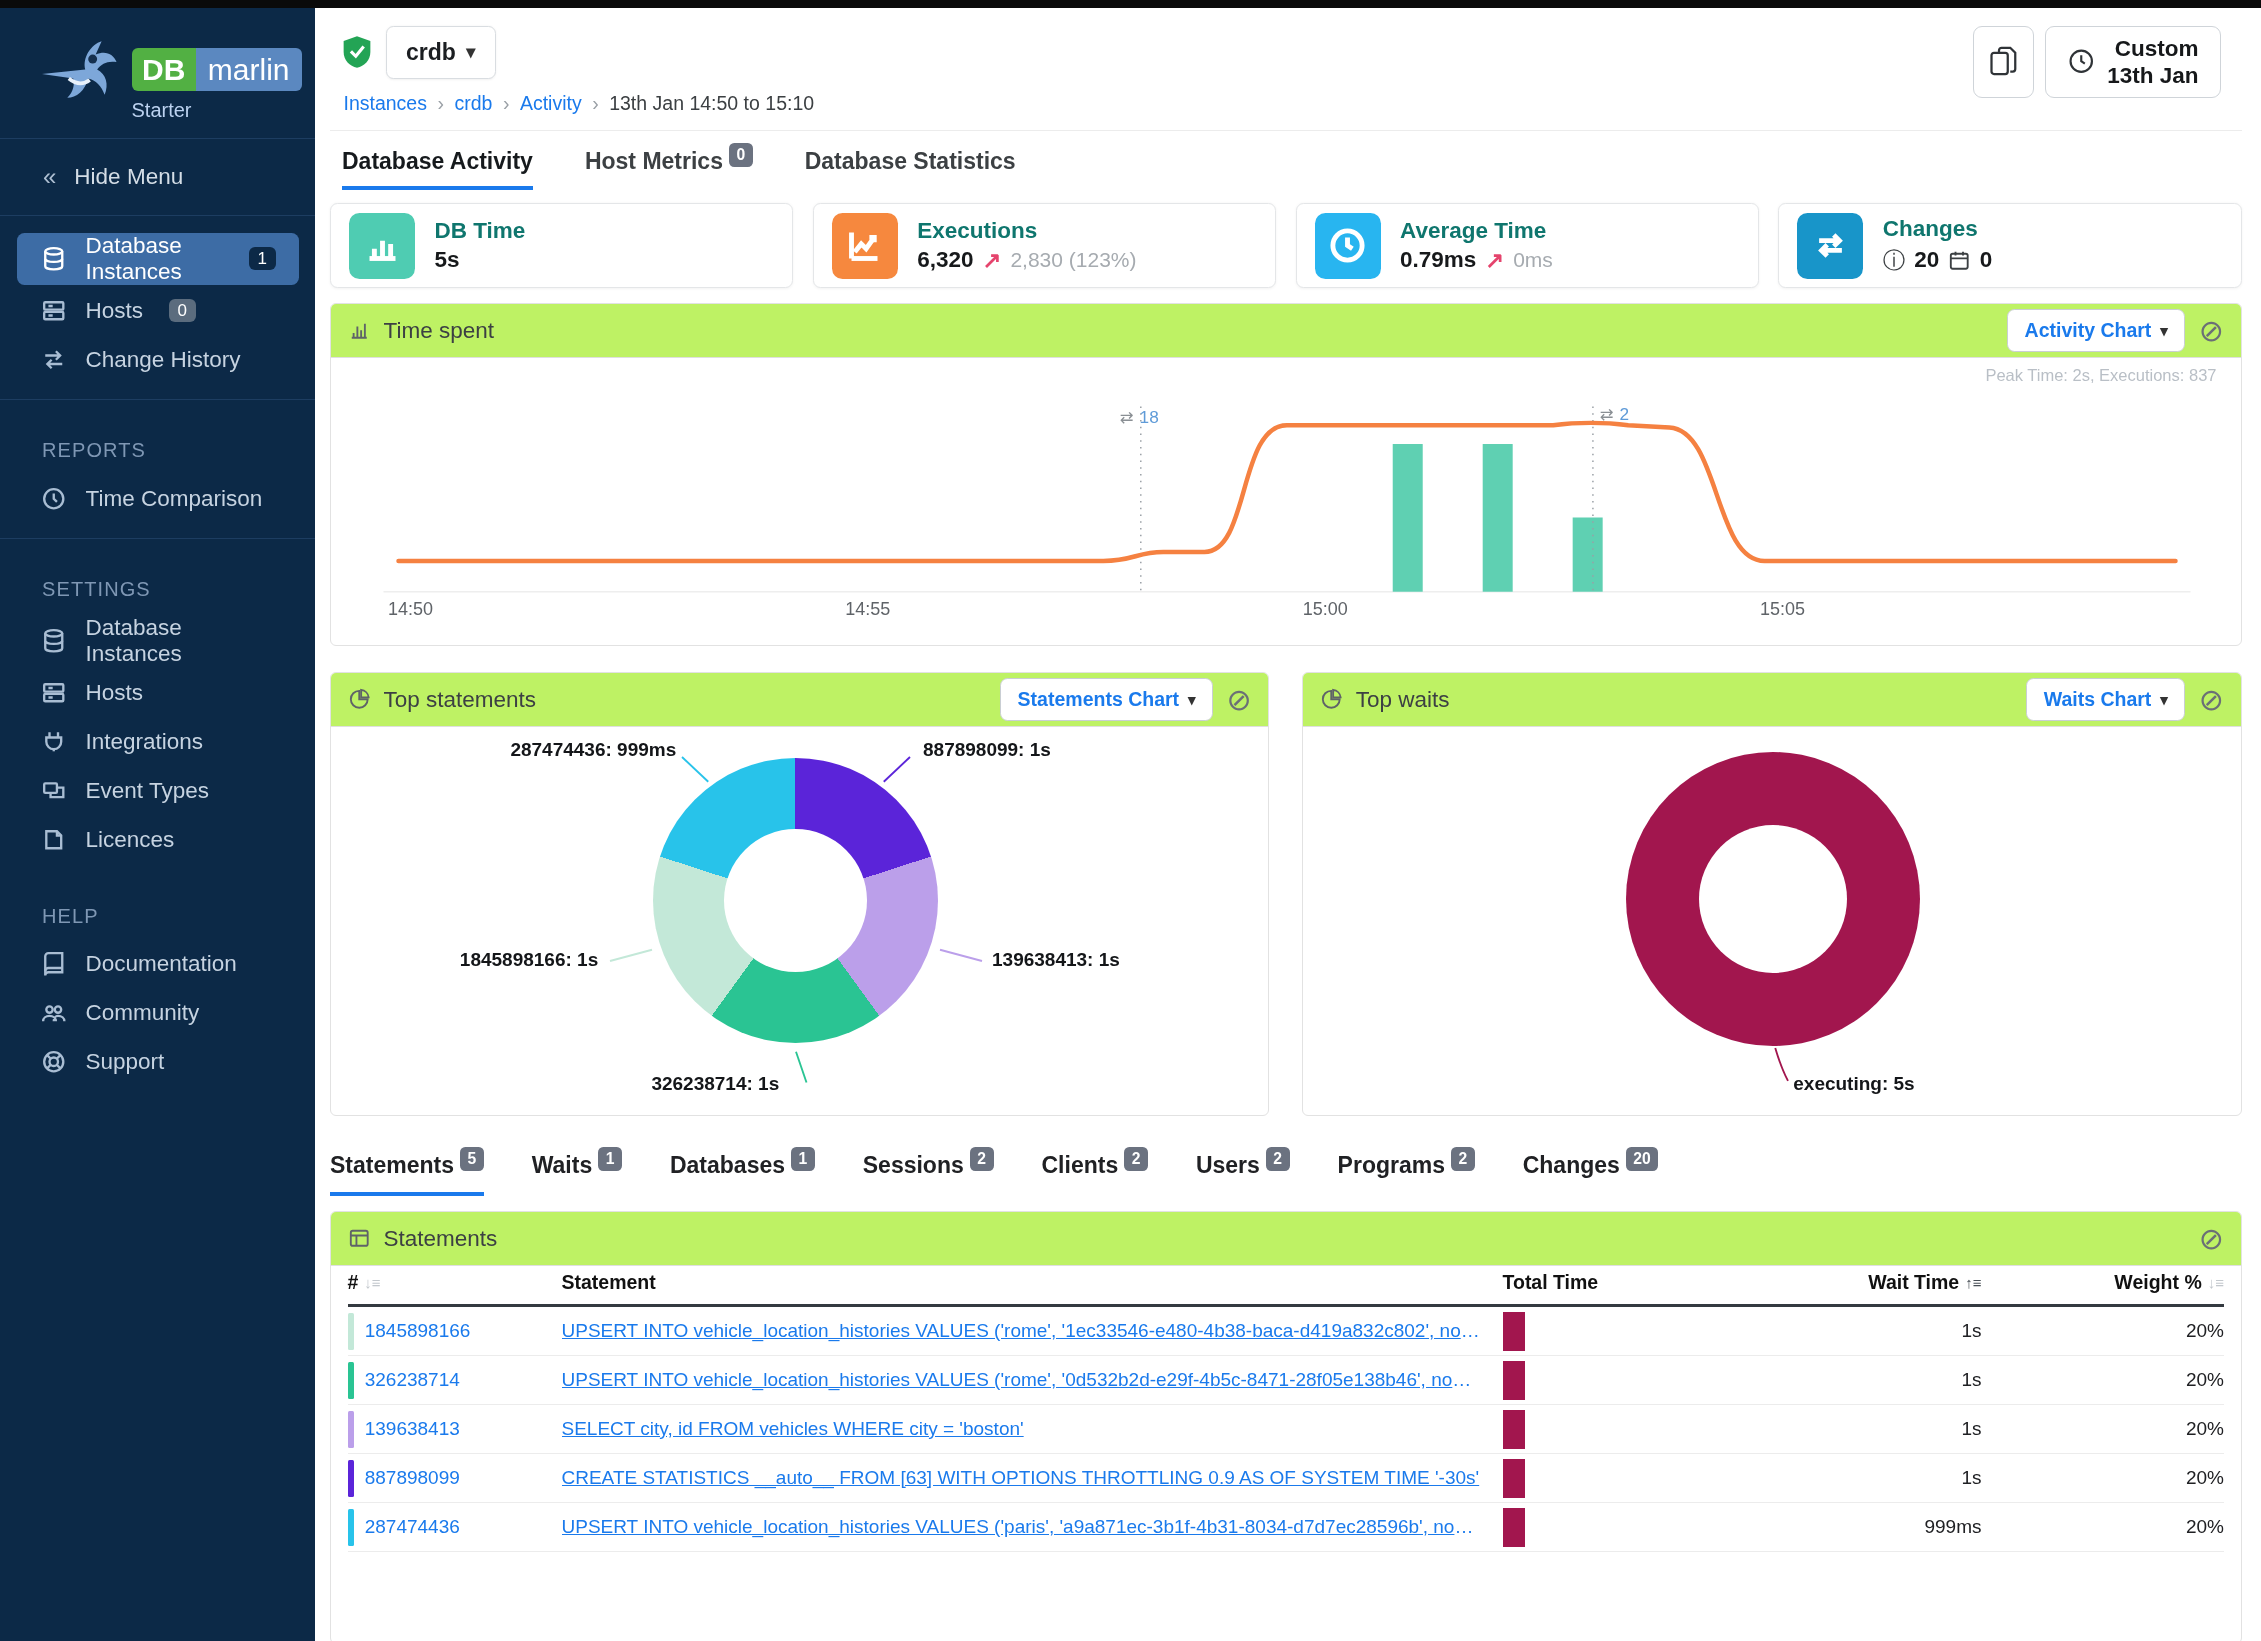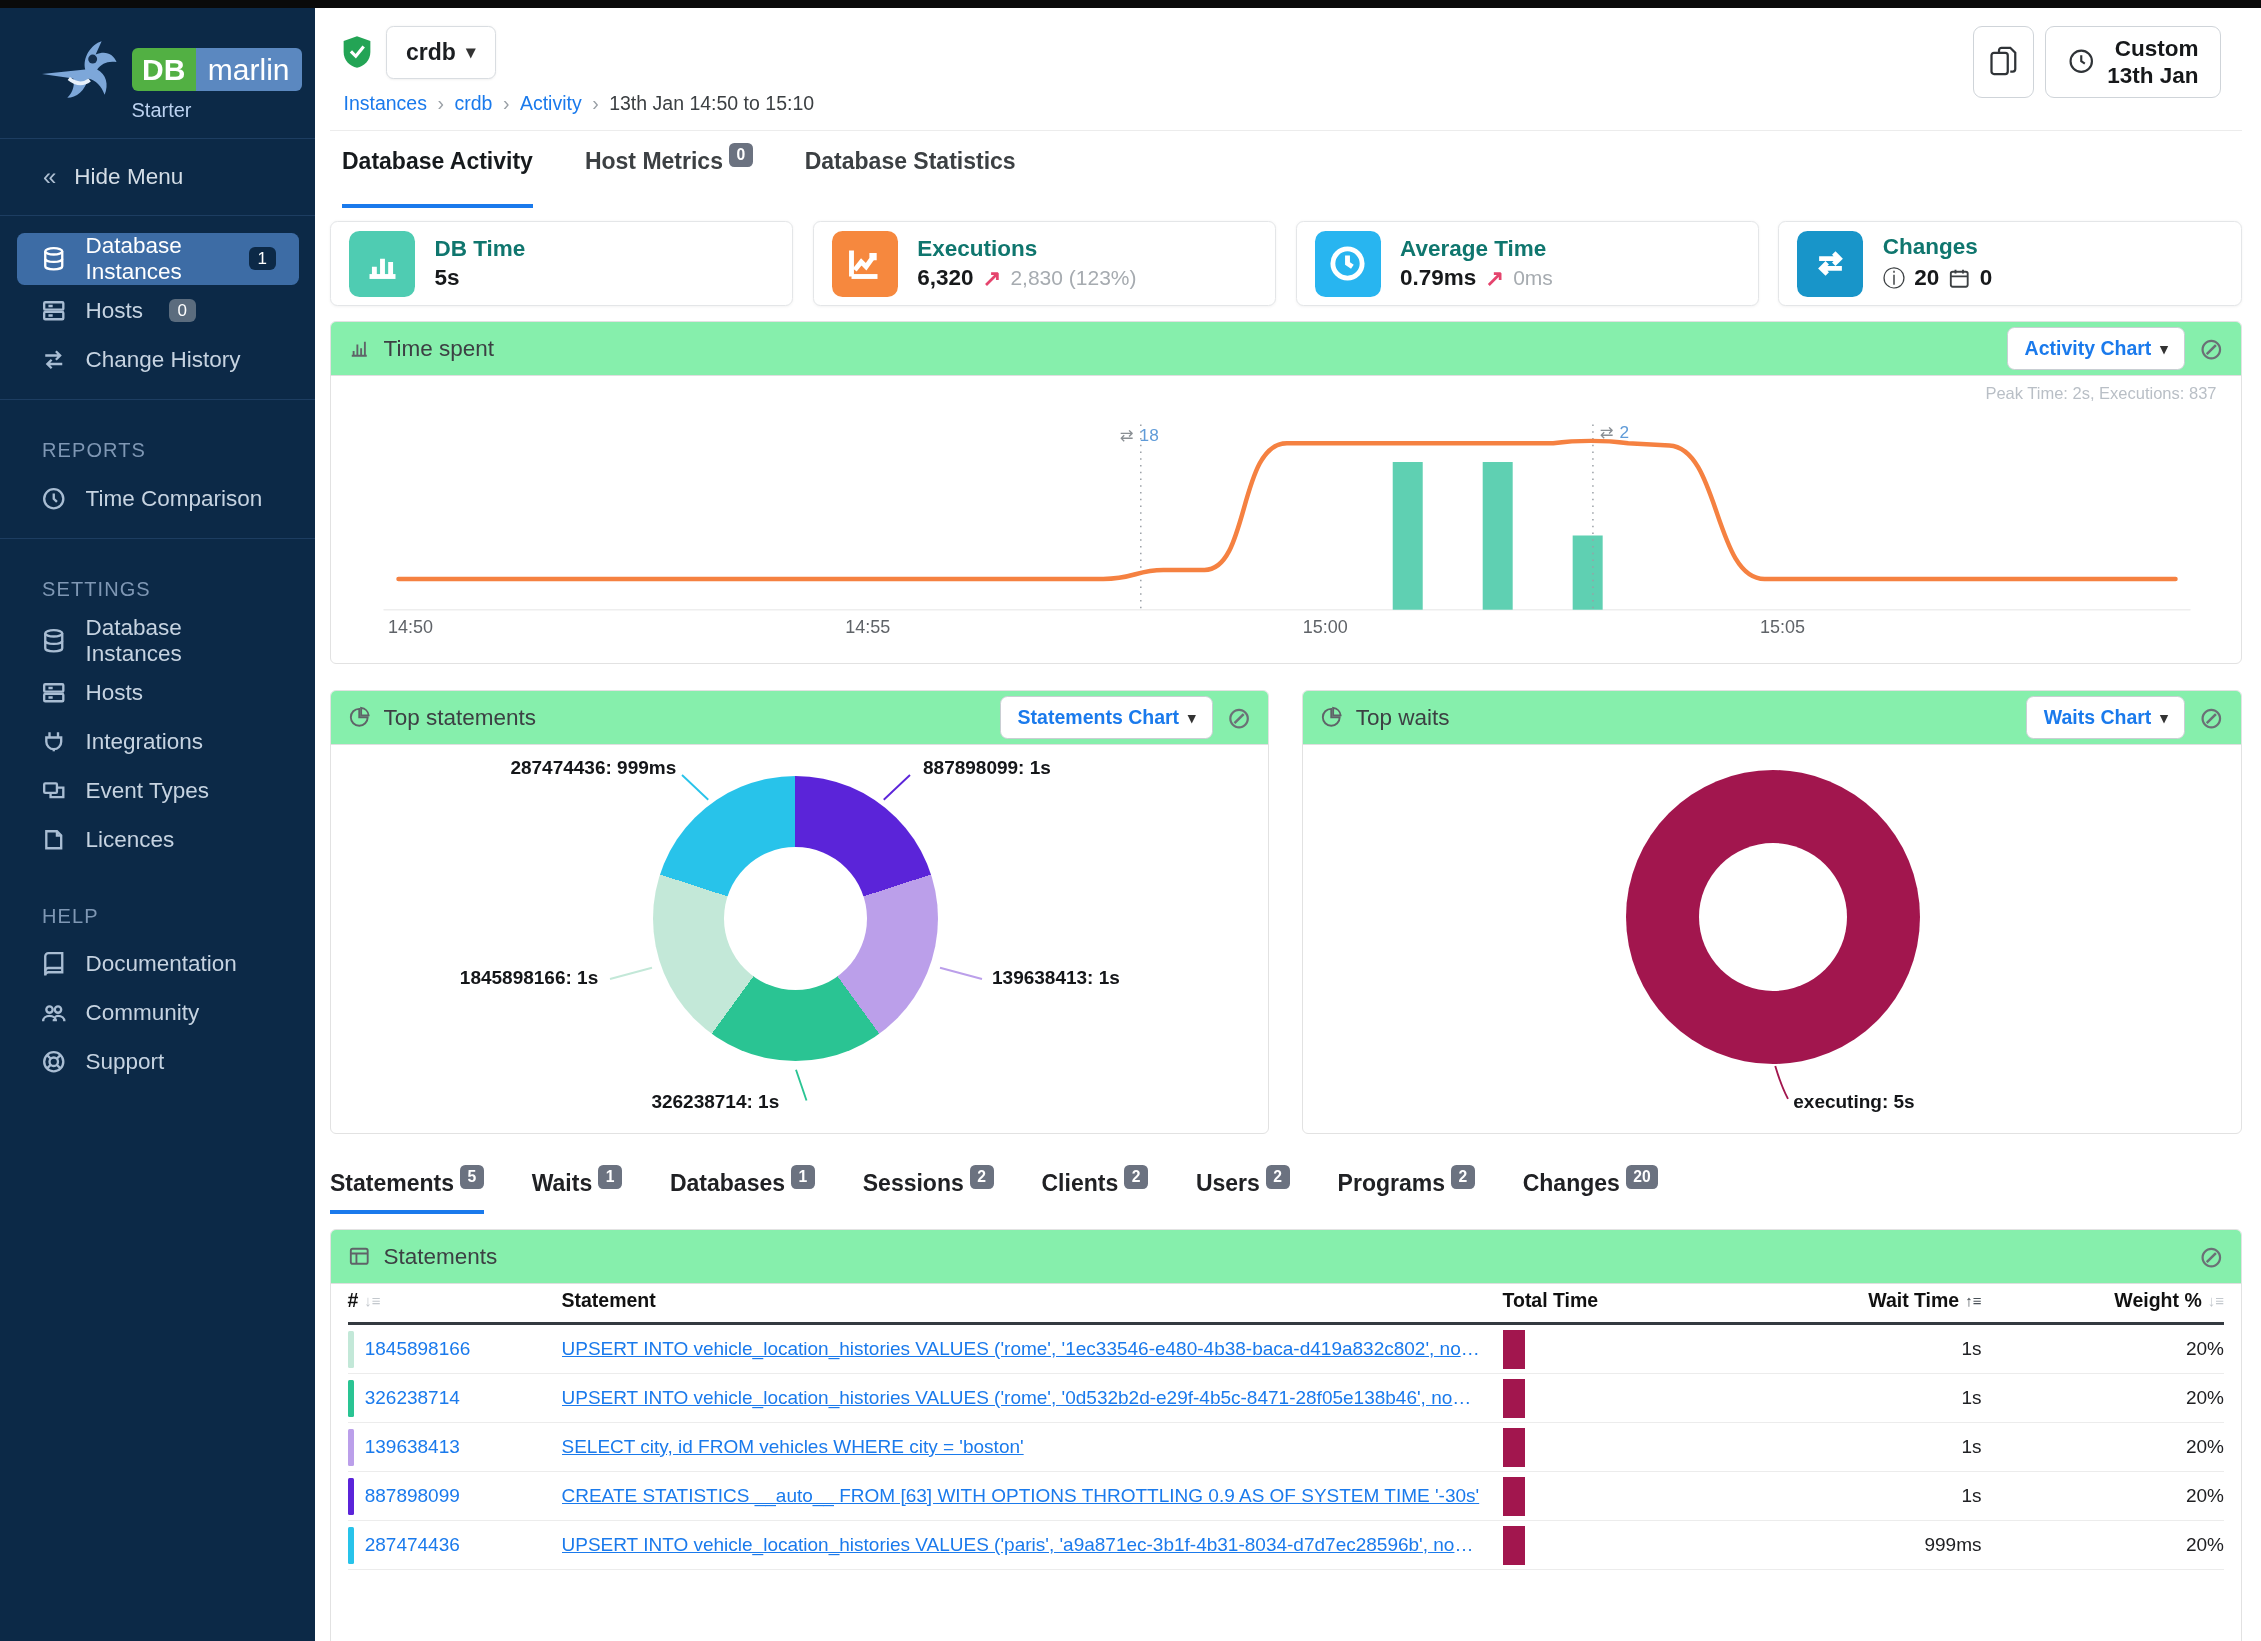--- a/index.html
+++ b/index.html
@@ -40,36 +40,36 @@
   .breadcrumb a { color:#1a7aec; text-decoration:none; cursor:pointer; }
   .crumb-sep { color:#9aa0a6; }
   .crumb-current { color:#3c4043; }
   .topbar-right { position:absolute; right:21px; top:18px; display:flex; gap:10.5px; }
   .icon-btn { width:61px; height:72px; border:0.7px solid #cfd4d9; border-radius:9px; background:#fff; display:flex; align-items:center; justify-content:center; cursor:pointer; }
   .range-btn { height:72px; border:0.7px solid #cfd4d9; border-radius:9px; background:#fff; display:flex; align-items:center; gap:12px; padding:0 21px; cursor:pointer; }
   .range-text { font-size:22.5px; font-weight:bold; color:#16181a; line-height:1.2; text-align:right; }
   .hdr-divider { border-top:0.7px solid #ececec; }
 
   .main-tabs { display:flex; gap:52px; padding:16.5px 0 0 12px; }
-  .main-tab { position:relative; font-size:23px; font-weight:bold; color:#3c4043; padding-bottom:29px; cursor:pointer; }
+  .main-tab { position:relative; font-size:23px; font-weight:bold; color:#3c4043; padding-bottom:11px; cursor:pointer; }
   .main-tab.active { color:#161a1d; border-bottom:4.5px solid #1a7aec; }
   .tab-badge { display:inline-block; transform:translateY(-9px); background:#6b7280; color:#fff; font-size:15.7px; font-weight:bold; border-radius:5.2px; padding:3px 7.5px; margin-left:6px; }
 
   .kpi-row { display:flex; gap:19.5px; margin-top:13.5px; }
   .kpi-card { flex:1; height:85px; border:0.7px solid #e4e6e8; border-radius:7.5px; box-shadow:0 0.7px 3px rgba(0,0,0,.05); display:flex; align-items:center; padding:0 18px; gap:19.5px; background:#fff; }
   .kpi-icon { width:66px; height:66px; border-radius:10.5px; display:flex; align-items:center; justify-content:center; }
   .kpi-icon svg { width:39px; height:39px; stroke:#fff; fill:none; stroke-width:3; }
   .kpi-title { font-size:22.5px; font-weight:bold; color:#0f766e; margin-bottom:3px; }
   .kpi-value { font-size:22.5px; font-weight:bold; color:#17191b; display:flex; align-items:center; gap:9px; }
   .kpi-delta-arrow { color:#e5446d; font-size:22.5px; font-weight:bold; }
   .kpi-delta { color:#a6abb0; font-size:21px; font-weight:normal; }
   .kpi-inline-icon { font-size:22.5px; color:#3c4043; font-weight:normal; }
 
   .panel { border:0.7px solid #e2e2e2; border-radius:6px; background:#fff; overflow:hidden; }
-  .panel-head { height:54px; background:#86efac; border-bottom:0.7px solid #dfdfdf; display:flex; align-items:center; padding:0 16.5px; gap:13.5px; }
+  .panel-head { height:54px; background:#bef264; border-bottom:0.7px solid #dfdfdf; display:flex; align-items:center; padding:0 16.5px; gap:13.5px; }
   .panel-title { font-size:22.5px; color:#3c4043; }
   .panel-head-icon { color:#5f6368; font-size:22.5px; display:flex; }
   .panel-spacer { flex:1; }
   .chart-select { background:#fff; border:0.7px solid #c9ced3; border-radius:7.5px; color:#1a7aec; font-size:19.5px; font-weight:bold; padding:9px 16.5px; cursor:pointer; display:flex; gap:9px; align-items:center; }
   .chart-select .sel-caret { color:#333; font-size:15px; }
   .collapse-icon { color:#6b7076; font-size:30px; line-height:1; cursor:pointer; }
 
   .time-spent { margin-top:15px; height:343px; }
   .ts-body { position:relative; height:289px; }
   .peak-note { position:absolute; right:24px; top:7.5px; font-size:16.5px; color:#b9bfc6; }

